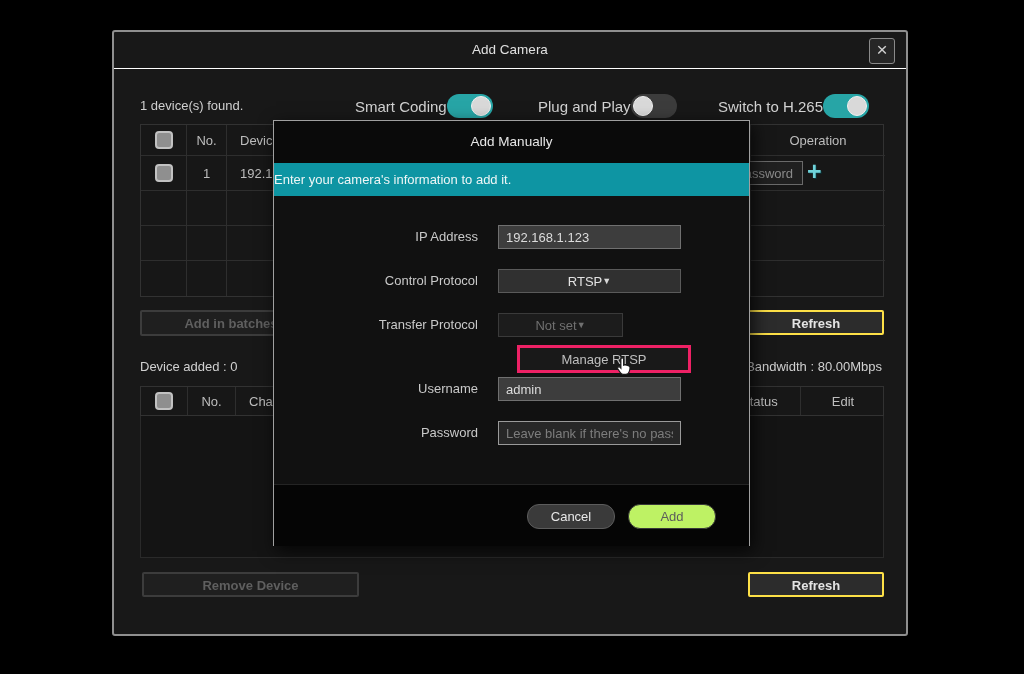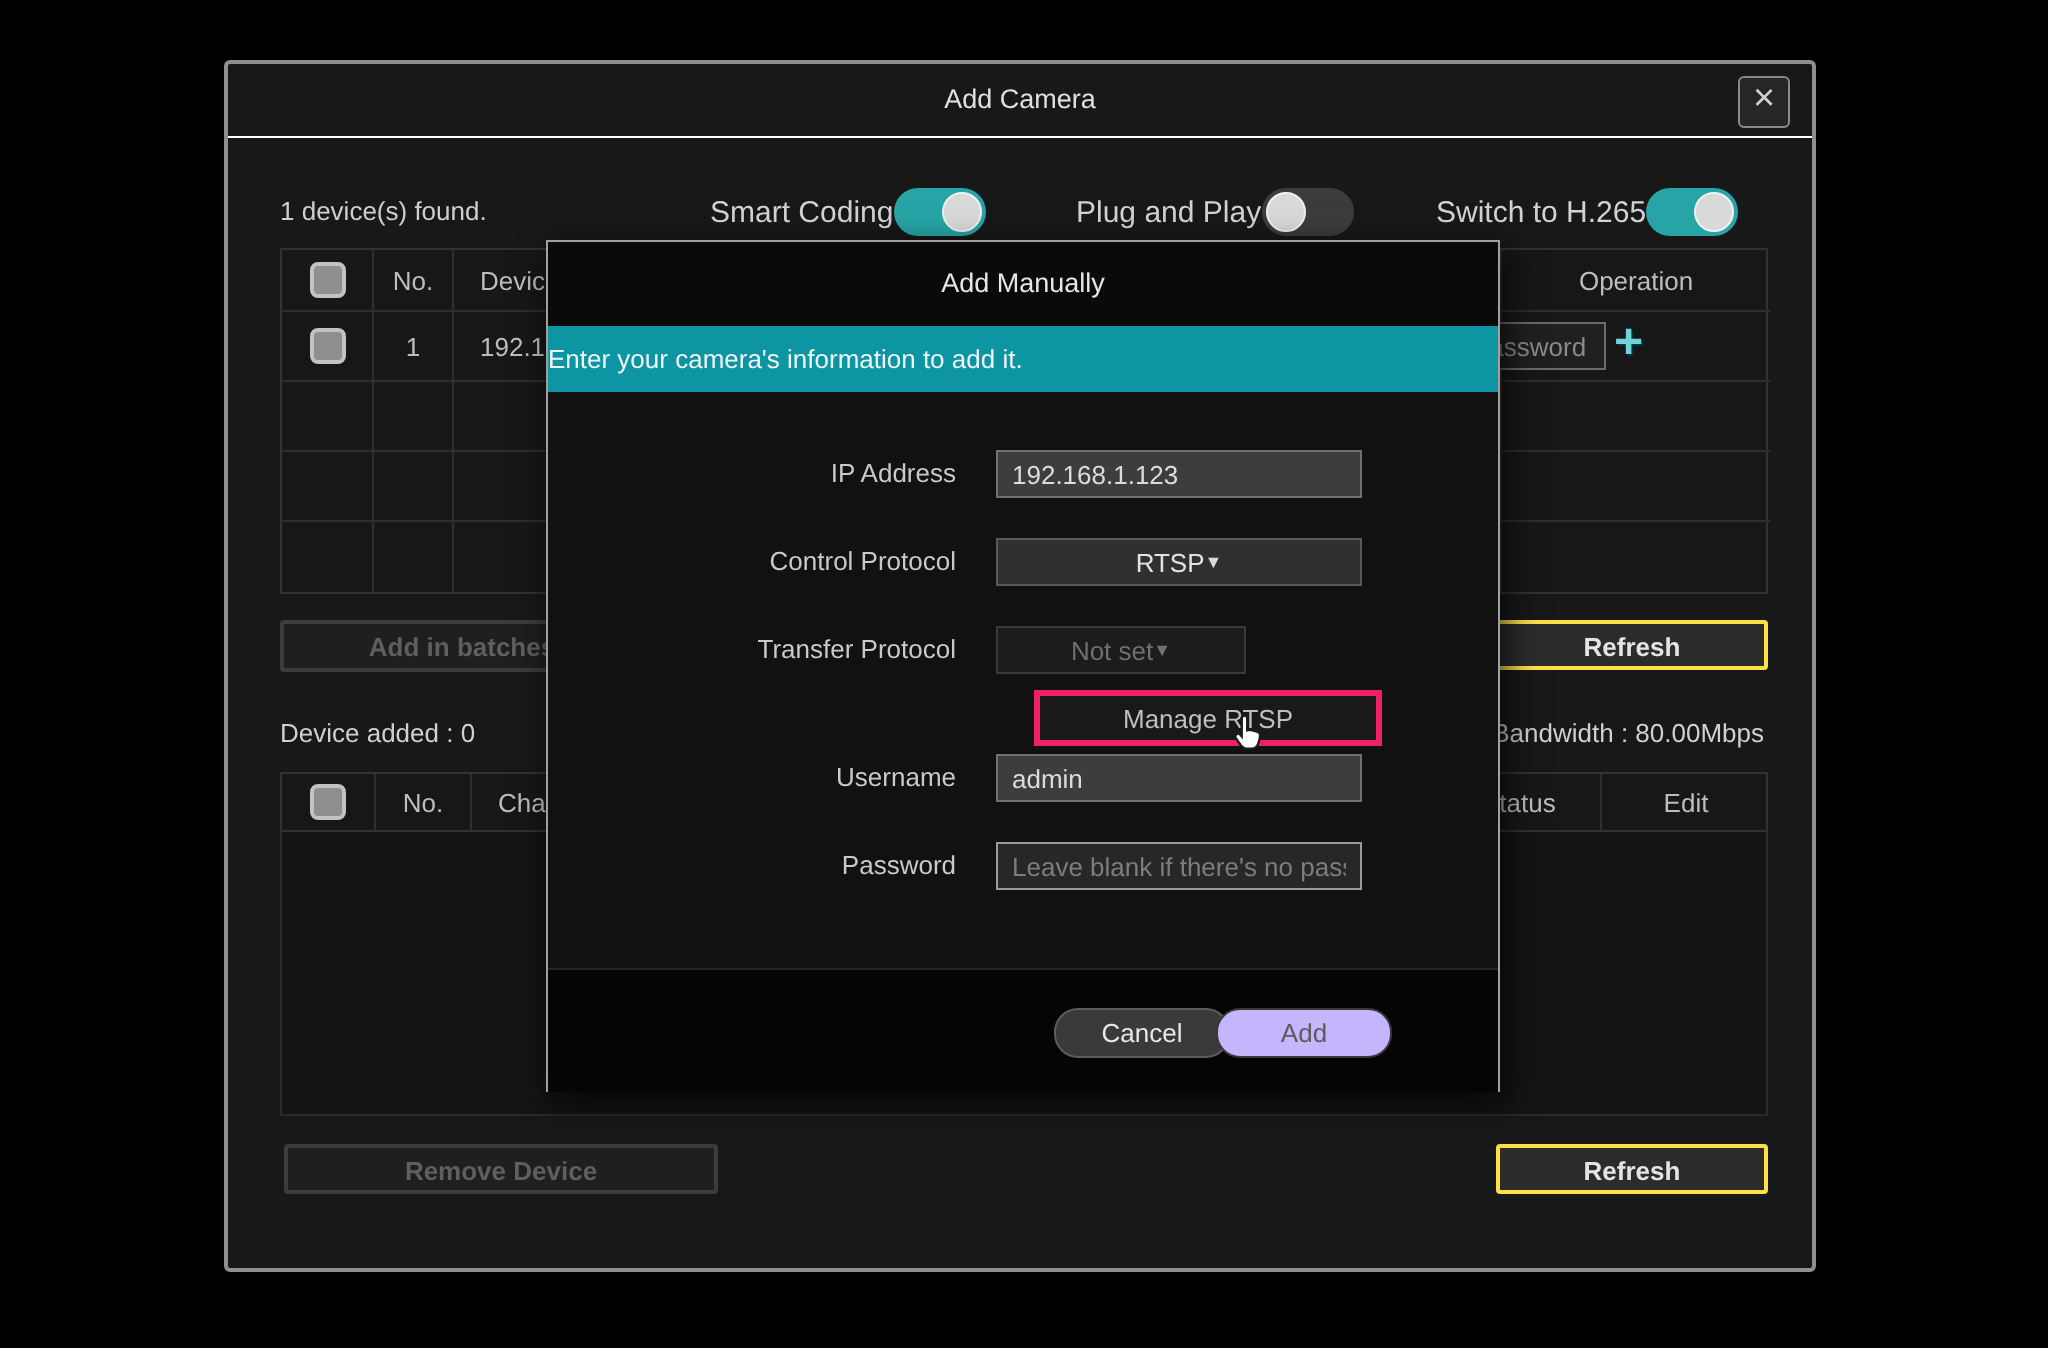--- a/index.html
+++ b/index.html
@@ -83,21 +83,21 @@
             border:3px solid #ee2165; box-sizing:border-box; background:#191919;
             display:flex; align-items:center; justify-content:center; }
   .manage { color:#bfbfbf; font-size:13px; cursor:pointer; }
   .cursor { position:absolute; left:94px; top:8px; }
 
   .m-footer { position:absolute; left:0; right:0; top:363px; height:61px; background:#050505;
               border-top:1px solid #242424; }
   .m-btn { position:absolute; top:19px; width:88px; height:25px; line-height:23px; text-align:center;
            font-size:13px; box-sizing:border-box; border-radius:12px; cursor:pointer; }
   .m-btn.cancel { left:253px; background:#3a3a3a; border:1px solid #5c5c5c; color:#e8e8e8; }
-  .m-btn.add    { left:334px; background:#c4b5fd; border:1px solid #383838; color:#5c5c5c; }
+  .m-btn.add    { left:354px; background:#bef264; border:1px solid #383838; color:#5c5c5c; }
 </style>
 </head>
 <body>
 
 <div class="stage">
   <div class="window">
 
     <div class="titlebar">
       <div class="title">Add Camera</div>
       <div class="close">×</div>

